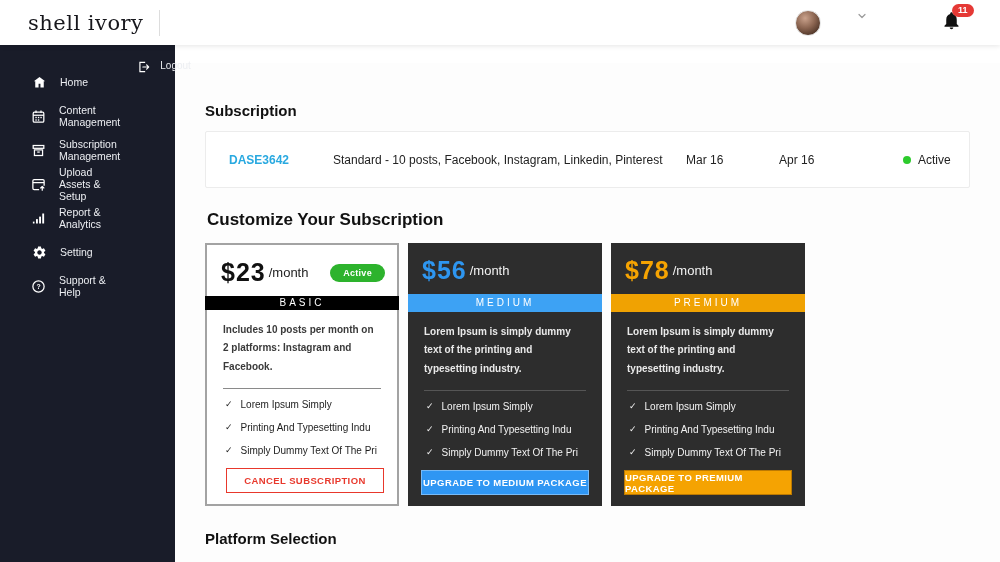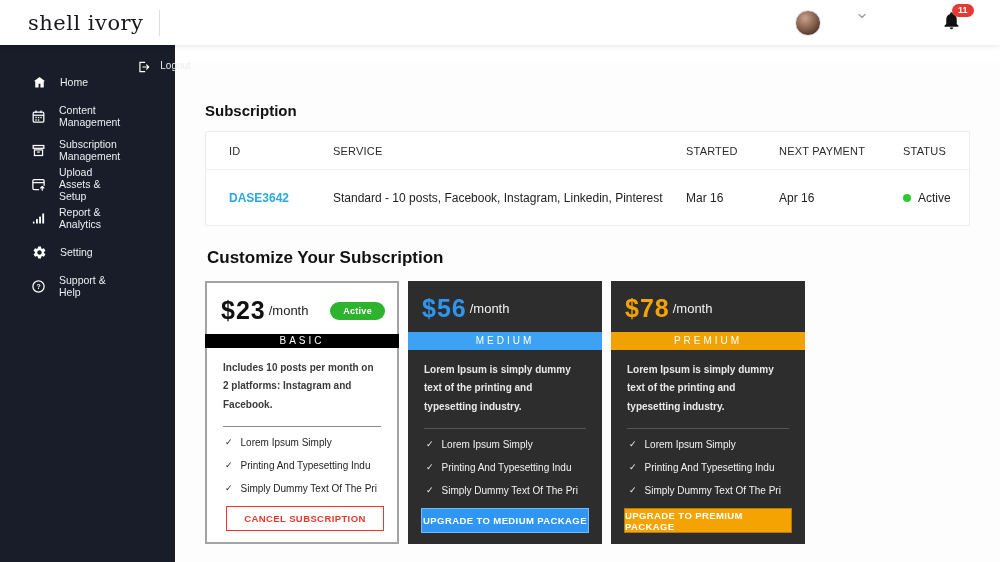--- a/index.html
+++ b/index.html
@@ -224,27 +224,20 @@
     </span>
     <span>Logout</span>
   </div>
 </div>
 
 <div class="main">
 
   <div class="h-sub">Subscription</div>
 
   <div class="sub-table">
-    <div class="t-row t-head">
-      <span>ID</span>
-      <span>SERVICE</span>
-      <span>STARTED</span>
-      <span>NEXT PAYMENT</span>
-      <span>STATUS</span>
-    </div>
     <div class="t-row t-body">
       <span class="t-id">DASE3642</span>
       <span class="t-cell">Standard - 10 posts, Facebook, Instagram, Linkedin, Pinterest</span>
       <span class="t-cell">Mar 16</span>
       <span class="t-cell">Apr 16</span>
       <span class="status-cell">
         <span class="dot"></span>
         <span class="t-cell">Active</span>
       </span>
     </div>

